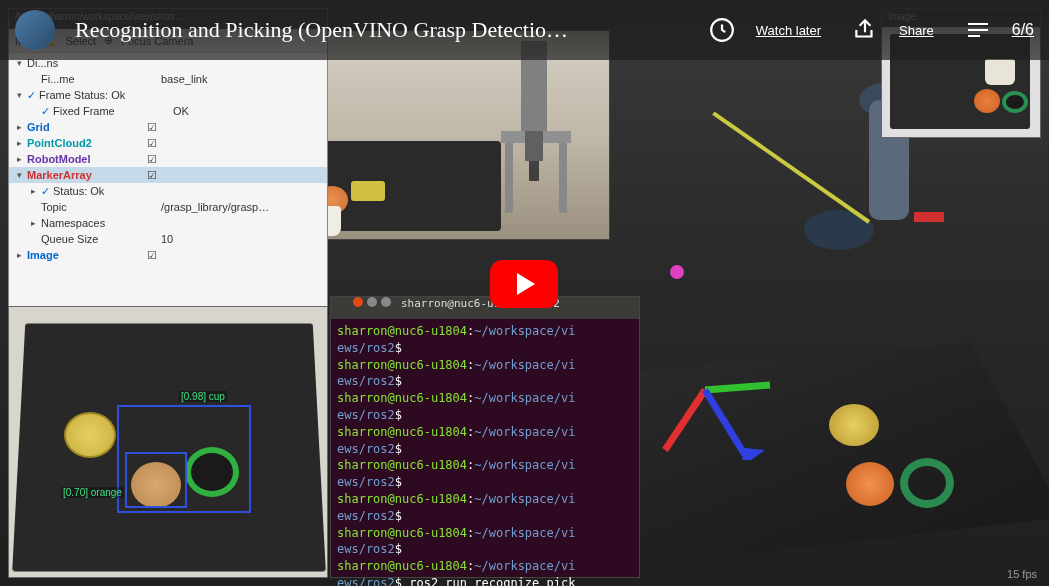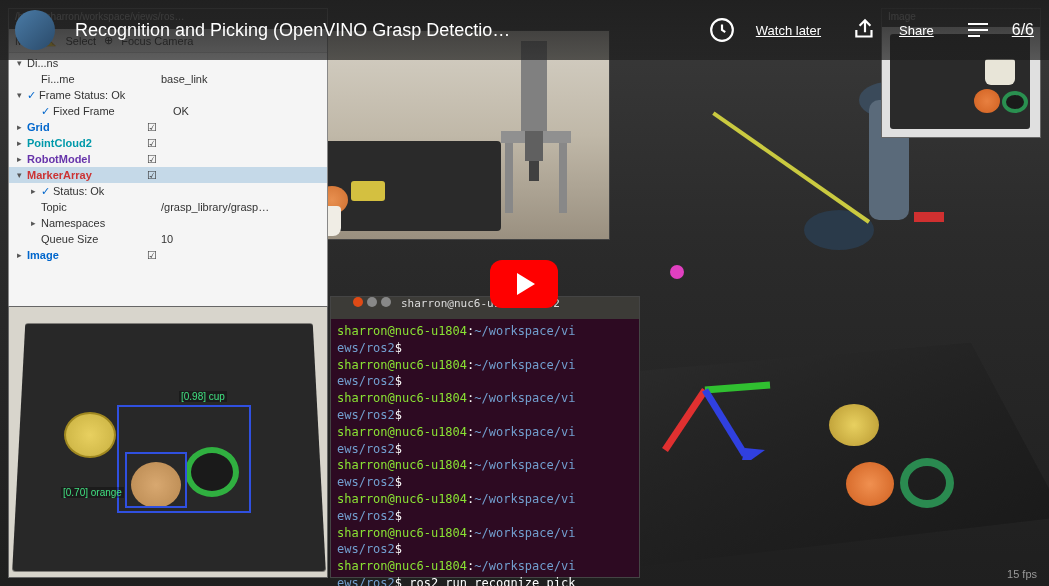--- a/index.html
+++ b/index.html
@@ -4,21 +4,21 @@
 <style>
   * { margin: 0; padding: 0; box-sizing: border-box; }
   body { width: 1049px; height: 586px; font-family: Arial, sans-serif; position: relative; background: #2b2b2b; overflow: hidden; }
   
   
   .scene-3d { position: absolute; left: 0; top: 0; width: 1049px; height: 586px; background: linear-gradient(180deg, #3a3a3a 0%, #2b2b2b 40%, #1f1f1f 100%); z-index: 0; }
   
   
   .header { position: absolute; top: 0; left: 0; width: 1049px; height: 60px; background: linear-gradient(180deg, rgba(30,30,30,0.9), rgba(30,30,30,0.7)); z-index: 50; display: flex; align-items: center; padding: 0 15px; }
   .header-avatar { width: 40px; height: 40px; border-radius: 50%; background: linear-gradient(135deg, #4a7ba6, #2a4a6a); margin-right: 20px; flex-shrink: 0; }
-  .header-title { color: #fff; font-size: 18px; flex: 1; overflow: hidden; white-space: nowrap; text-overflow: ellipsis; }
+  .header-title { color: #fff; font-size: 22px; flex: 1; overflow: hidden; white-space: nowrap; text-overflow: ellipsis; font-family: Liberation Serif, serif; }
   .header-controls { display: flex; align-items: center; gap: 30px; margin-left: 20px; }
   .ctrl-item { display: flex; flex-direction: row; align-items: center; color: #fff; font-size: 13px; gap: 20px; text-decoration: underline; }
   .ctrl-icon { width: 28px; height: 28px; display: flex; align-items: center; justify-content: center; }
   .counter { font-size: 16px; color: #fff; }
   
   
   .rviz-panel { position: absolute; top: 8px; left: 8px; width: 320px; height: 300px; background: #f5f5f5; z-index: 20; font-size: 11px; color: #333; overflow: hidden; border: 1px solid #888; }
   .rviz-top { height: 20px; background: #3c3c3c; color: #ddd; font-size: 10px; padding: 2px 6px; overflow: hidden; }
   .rviz-toolbar { height: 24px; background: #e8e8e8; display: flex; align-items: center; gap: 8px; padding: 0 6px; border-bottom: 1px solid #ccc; font-size: 11px; }
   .rviz-tree { padding: 2px 0; }

